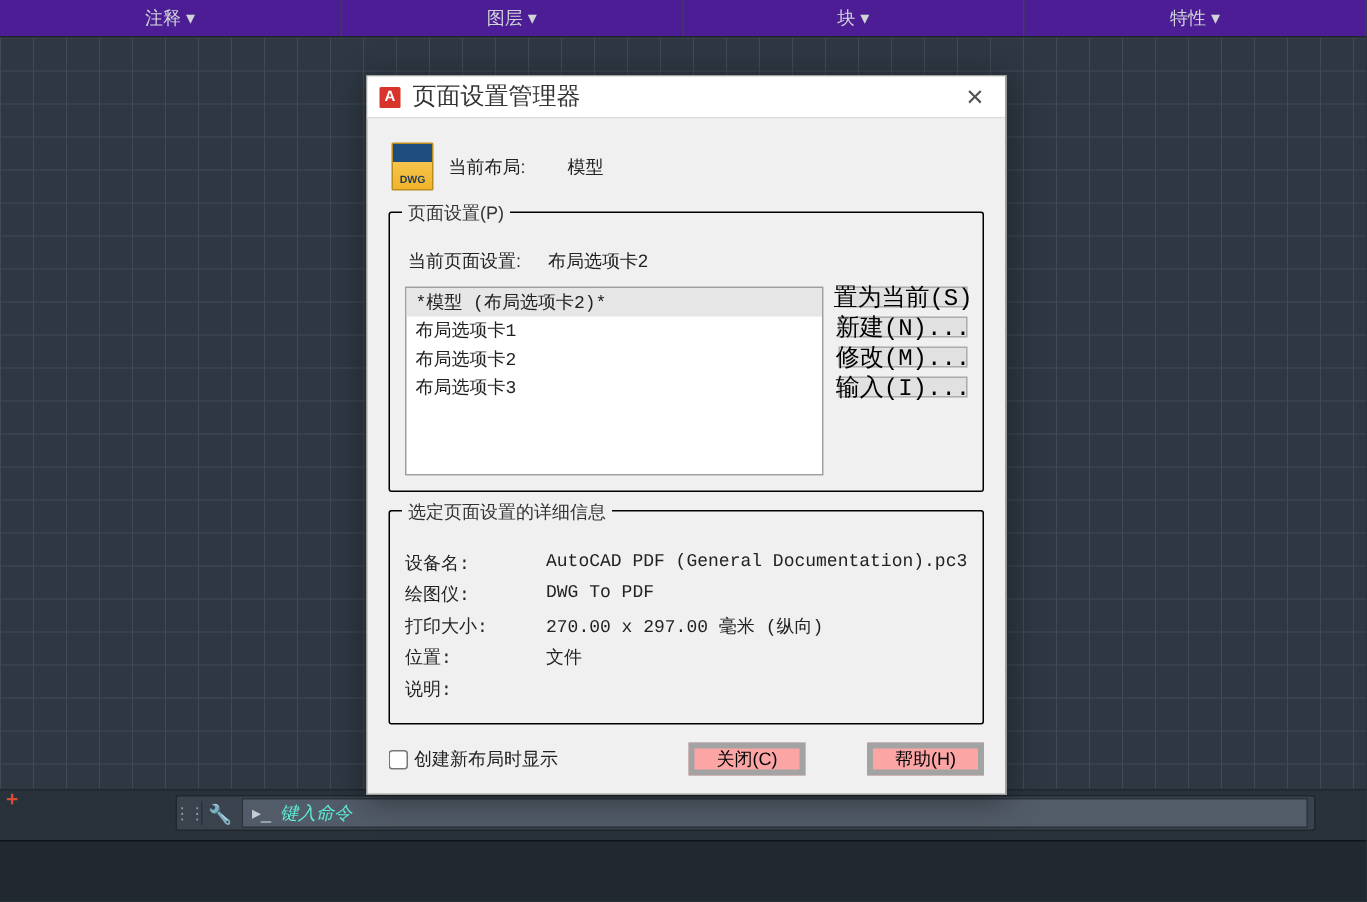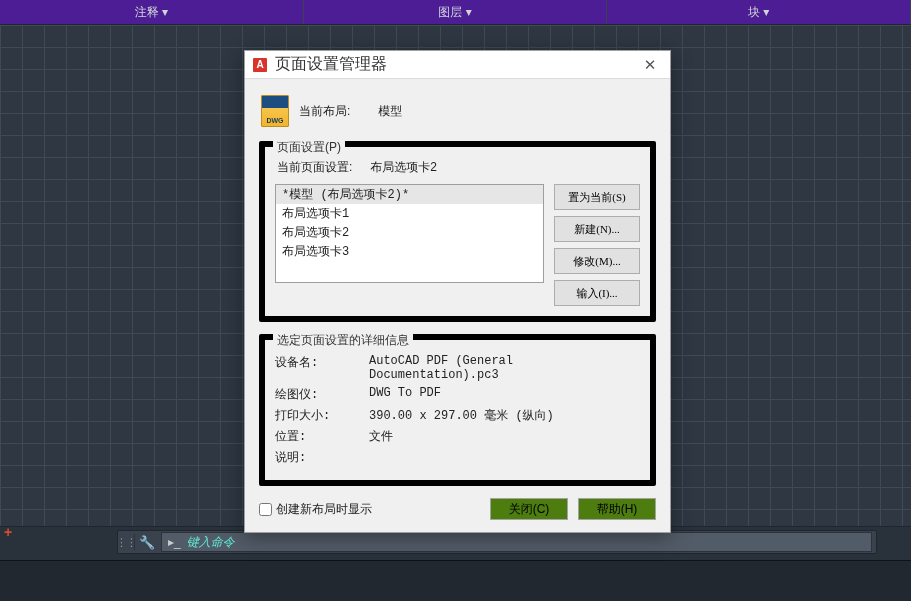--- a/index.html
+++ b/index.html
@@ -137,110 +137,114 @@
   .dwg-icon::before {
     content:"";
     position:absolute; top:0; left:0; right:0; height:12px;
     background:#1e4e80;
   }
   .layout-row .lbl { font-size:12px; }
   .layout-row .val { font-size:12px; margin-left:18px; }
 
   
   .groupbox {
-    border:6px solid #000000;
+    border:1px solid #000000;
     border-radius:2px;
     margin: 6px 0 12px 0;
-    padding: 8px 10px 10px 10px;
+    padding: 20px 10px 10px 10px;
     position:relative;
   }
   .groupbox > .legend {
     position:absolute; top:-8px; left:8px;
     background:#f0f0f0; padding:0 4px;
     font-size:12px; color:#333;
   }
 
   .cur-setup {
     display:flex; gap:18px; font-size:12px; margin: 4px 0 8px 2px;
   }
 
   .list-and-btns { display:flex; gap:10px; align-items:flex-start; }
   .listbox {
     flex:1;
     border:1px solid #9e9e9e;
     background:#ffffff;
-    height:99px;
+    height:126px;
     overflow:auto;
     font-family: SimSun, "Courier New", monospace;
     font-size:12px;
   }
   .listbox .item {
     padding:1px 6px;
     white-space:nowrap;
     cursor:default;
   }
   .listbox .item.selected {
     background:#e6e6e6;
   }
 
   .btn-col { display:flex; flex-direction:column; gap:6px; width:86px; }
   .win-btn {
-    height:26px;
+    height:14px;
     border:1px solid #adadad;
     background:#e1e1e1;
-    font-size:11px;
-    font-family: Liberation Serif, serif;
+    font-size:16px;
+    font-family: Liberation Mono, monospace;
     cursor:pointer;
     display:flex; align-items:center; justify-content:center;
     padding:0 4px;
     white-space:nowrap;
   }
 
   .detail-rows { margin-top:6px; }
   .detail-rows .row {
     display:flex; gap:8px; font-size:12px;
     font-family: SimSun, "Courier New", monospace;
     margin: 4px 0;
   }
   .detail-rows .row .k { width:86px; }
   .detail-rows .row .v { flex:1; }
 
   .dlg-foot {
     display:flex; align-items:center;
     margin-top:10px;
+    gap:31px;
   }
   .dlg-foot .chk {
     display:flex; align-items:center; gap:4px; font-size:12px;
   }
   .dlg-foot .chk input { width:13px; height:13px; }
   .dlg-foot .spacer { flex:1; }
   .dlg-foot .foot-btn {
     height:22px; min-width:78px;
-    border:1px solid #a3a3a3;
-    background:#4d7c0f;
+    border:4px solid #a3a3a3;
+    background:#fca5a5;
     font-size:12px;
     font-family: SimSun, "Microsoft YaHei", sans-serif;
     cursor:pointer;
     margin-left:10px;
     display:flex; align-items:center; justify-content:center;
     padding:0 8px;
   }
 </style>
 </head>
 <body>
 
 <div class="top-toolbar">
   <div class="tab">
     <span>注释 ▾</span>
   </div>
   <div class="tab">
     <span>图层 ▾</span>
   </div>
   <div class="tab">
     <span>块 ▾</span>
+  </div>
+  <div class="tab">
+    <span>特性 ▾</span>
   </div>
 </div>
 
 <div class="canvas"></div>
 <div class="cursor-mark">+</div>
 
 <div class="cmdbar-wrap">
   <div class="grip">⋮⋮</div>
   <div class="sep"></div>
   <div class="wrench">🔧</div>
@@ -297,21 +301,21 @@
         <div class="row">
           <span class="k">设备名:</span>
           <span class="v">AutoCAD PDF (General Documentation).pc3</span>
         </div>
         <div class="row">
           <span class="k">绘图仪:</span>
           <span class="v">DWG To PDF</span>
         </div>
         <div class="row">
           <span class="k">打印大小:</span>
-          <span class="v">390.00 x 297.00 毫米 (纵向)</span>
+          <span class="v">270.00 x 297.00 毫米 (纵向)</span>
         </div>
         <div class="row">
           <span class="k">位置:</span>
           <span class="v">文件</span>
         </div>
         <div class="row">
           <span class="k">说明:</span>
           <span class="v"></span>
         </div>
       </div>

